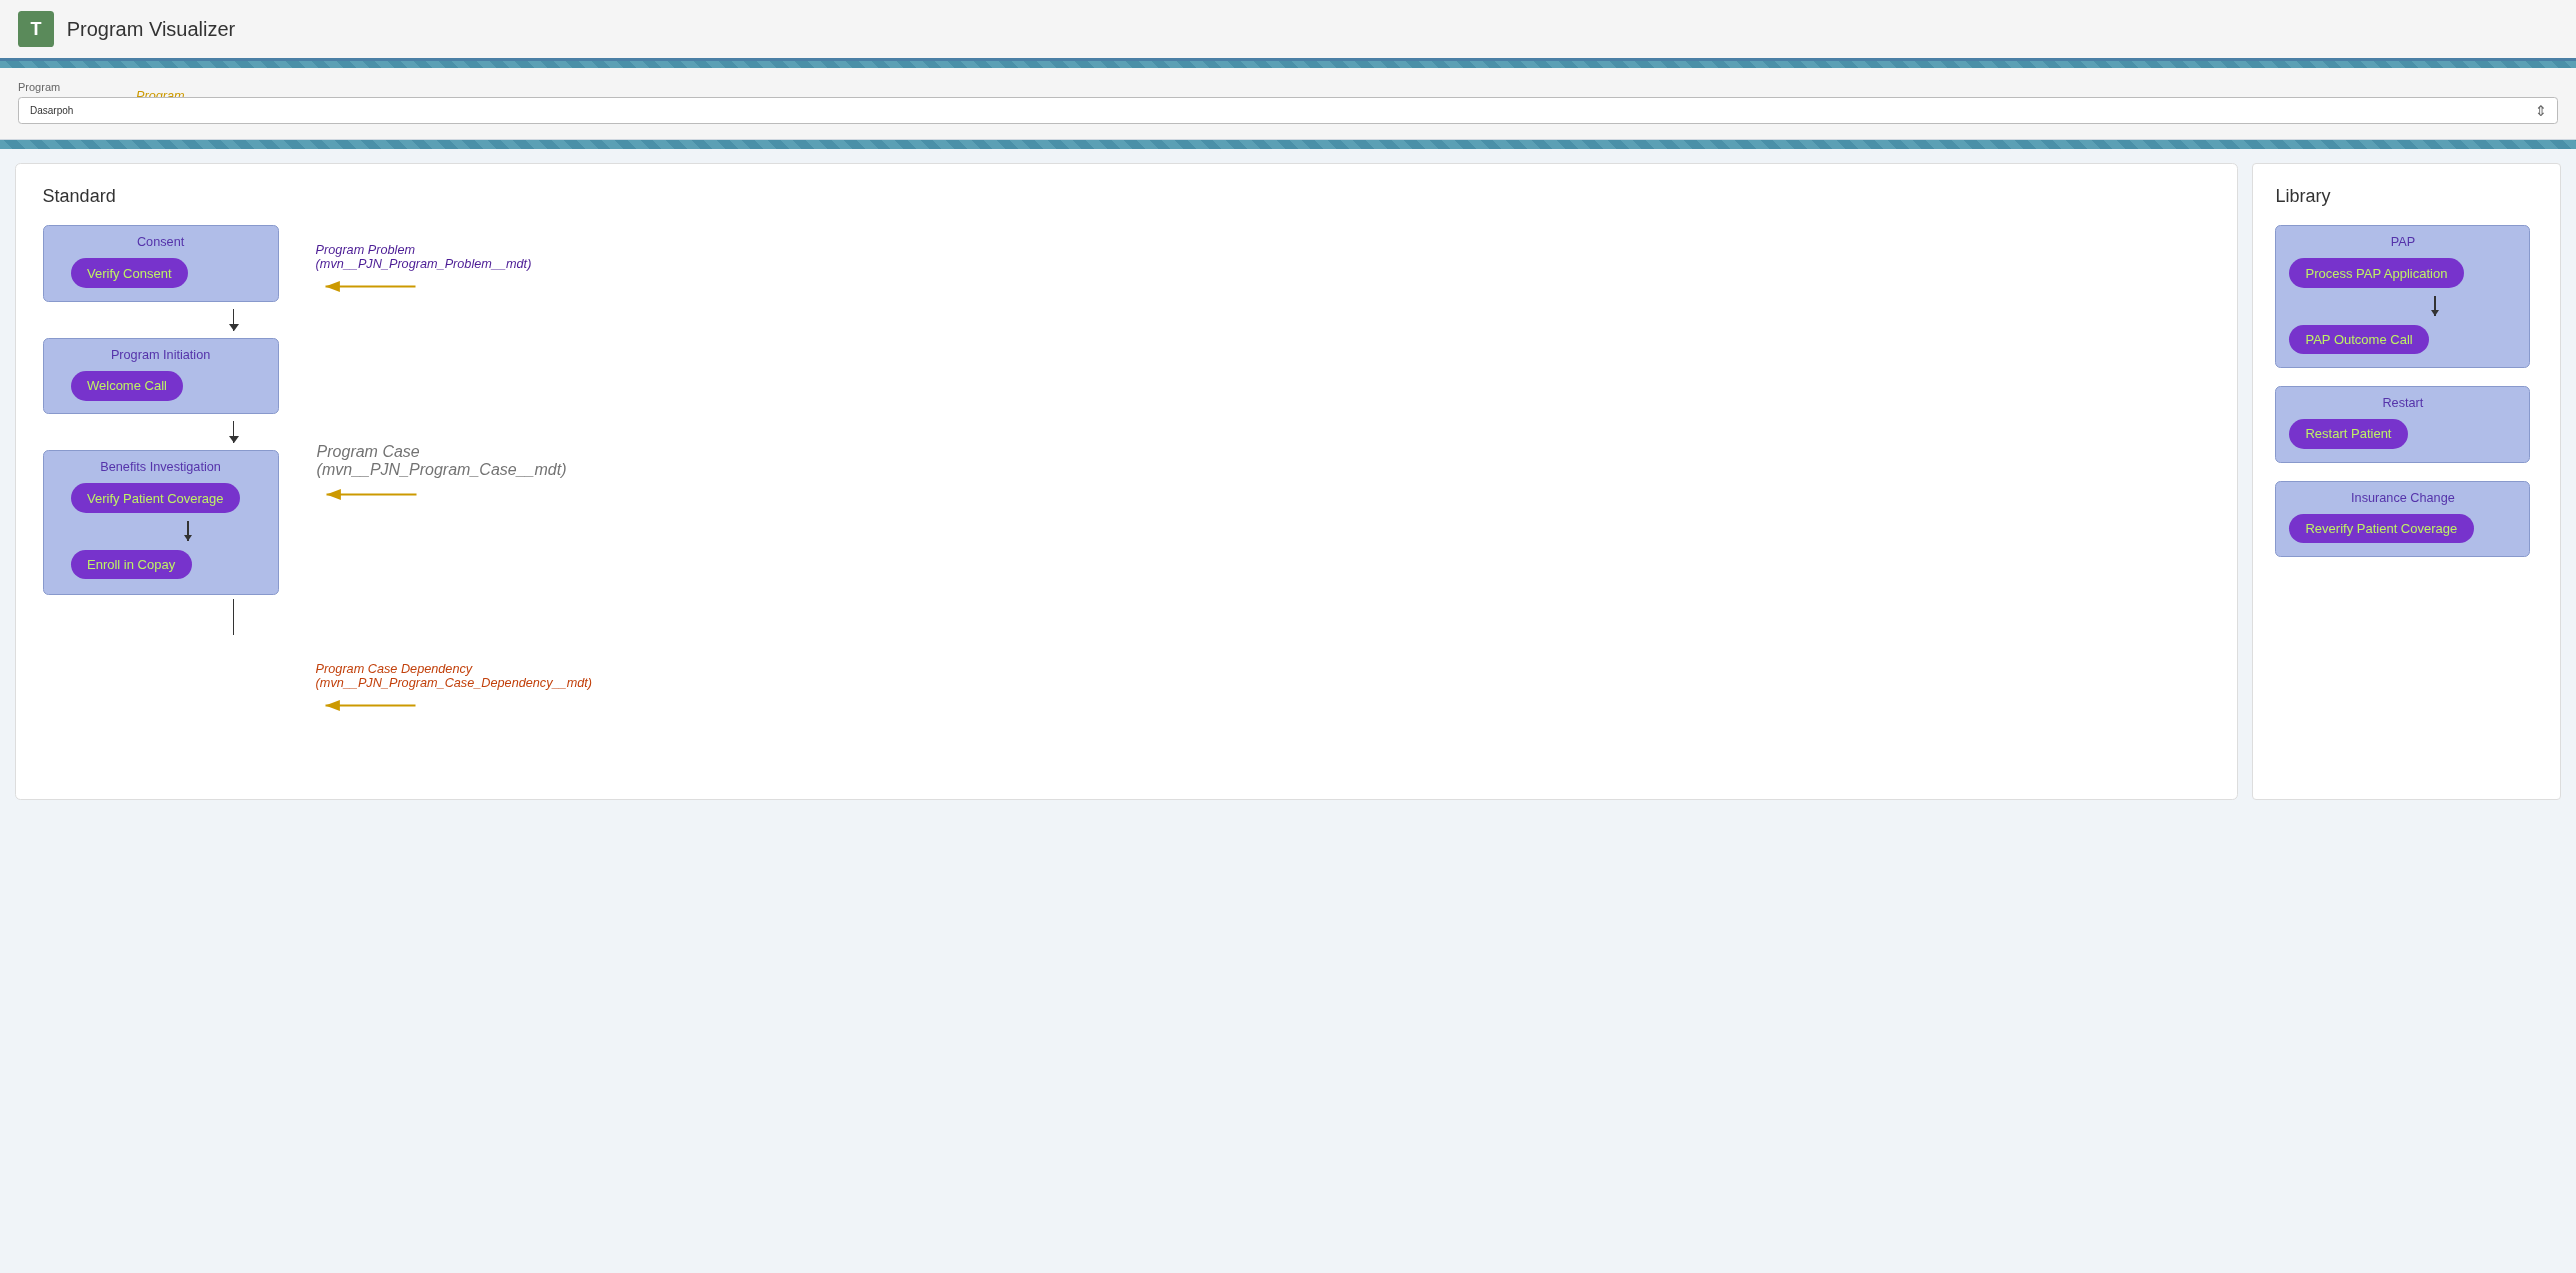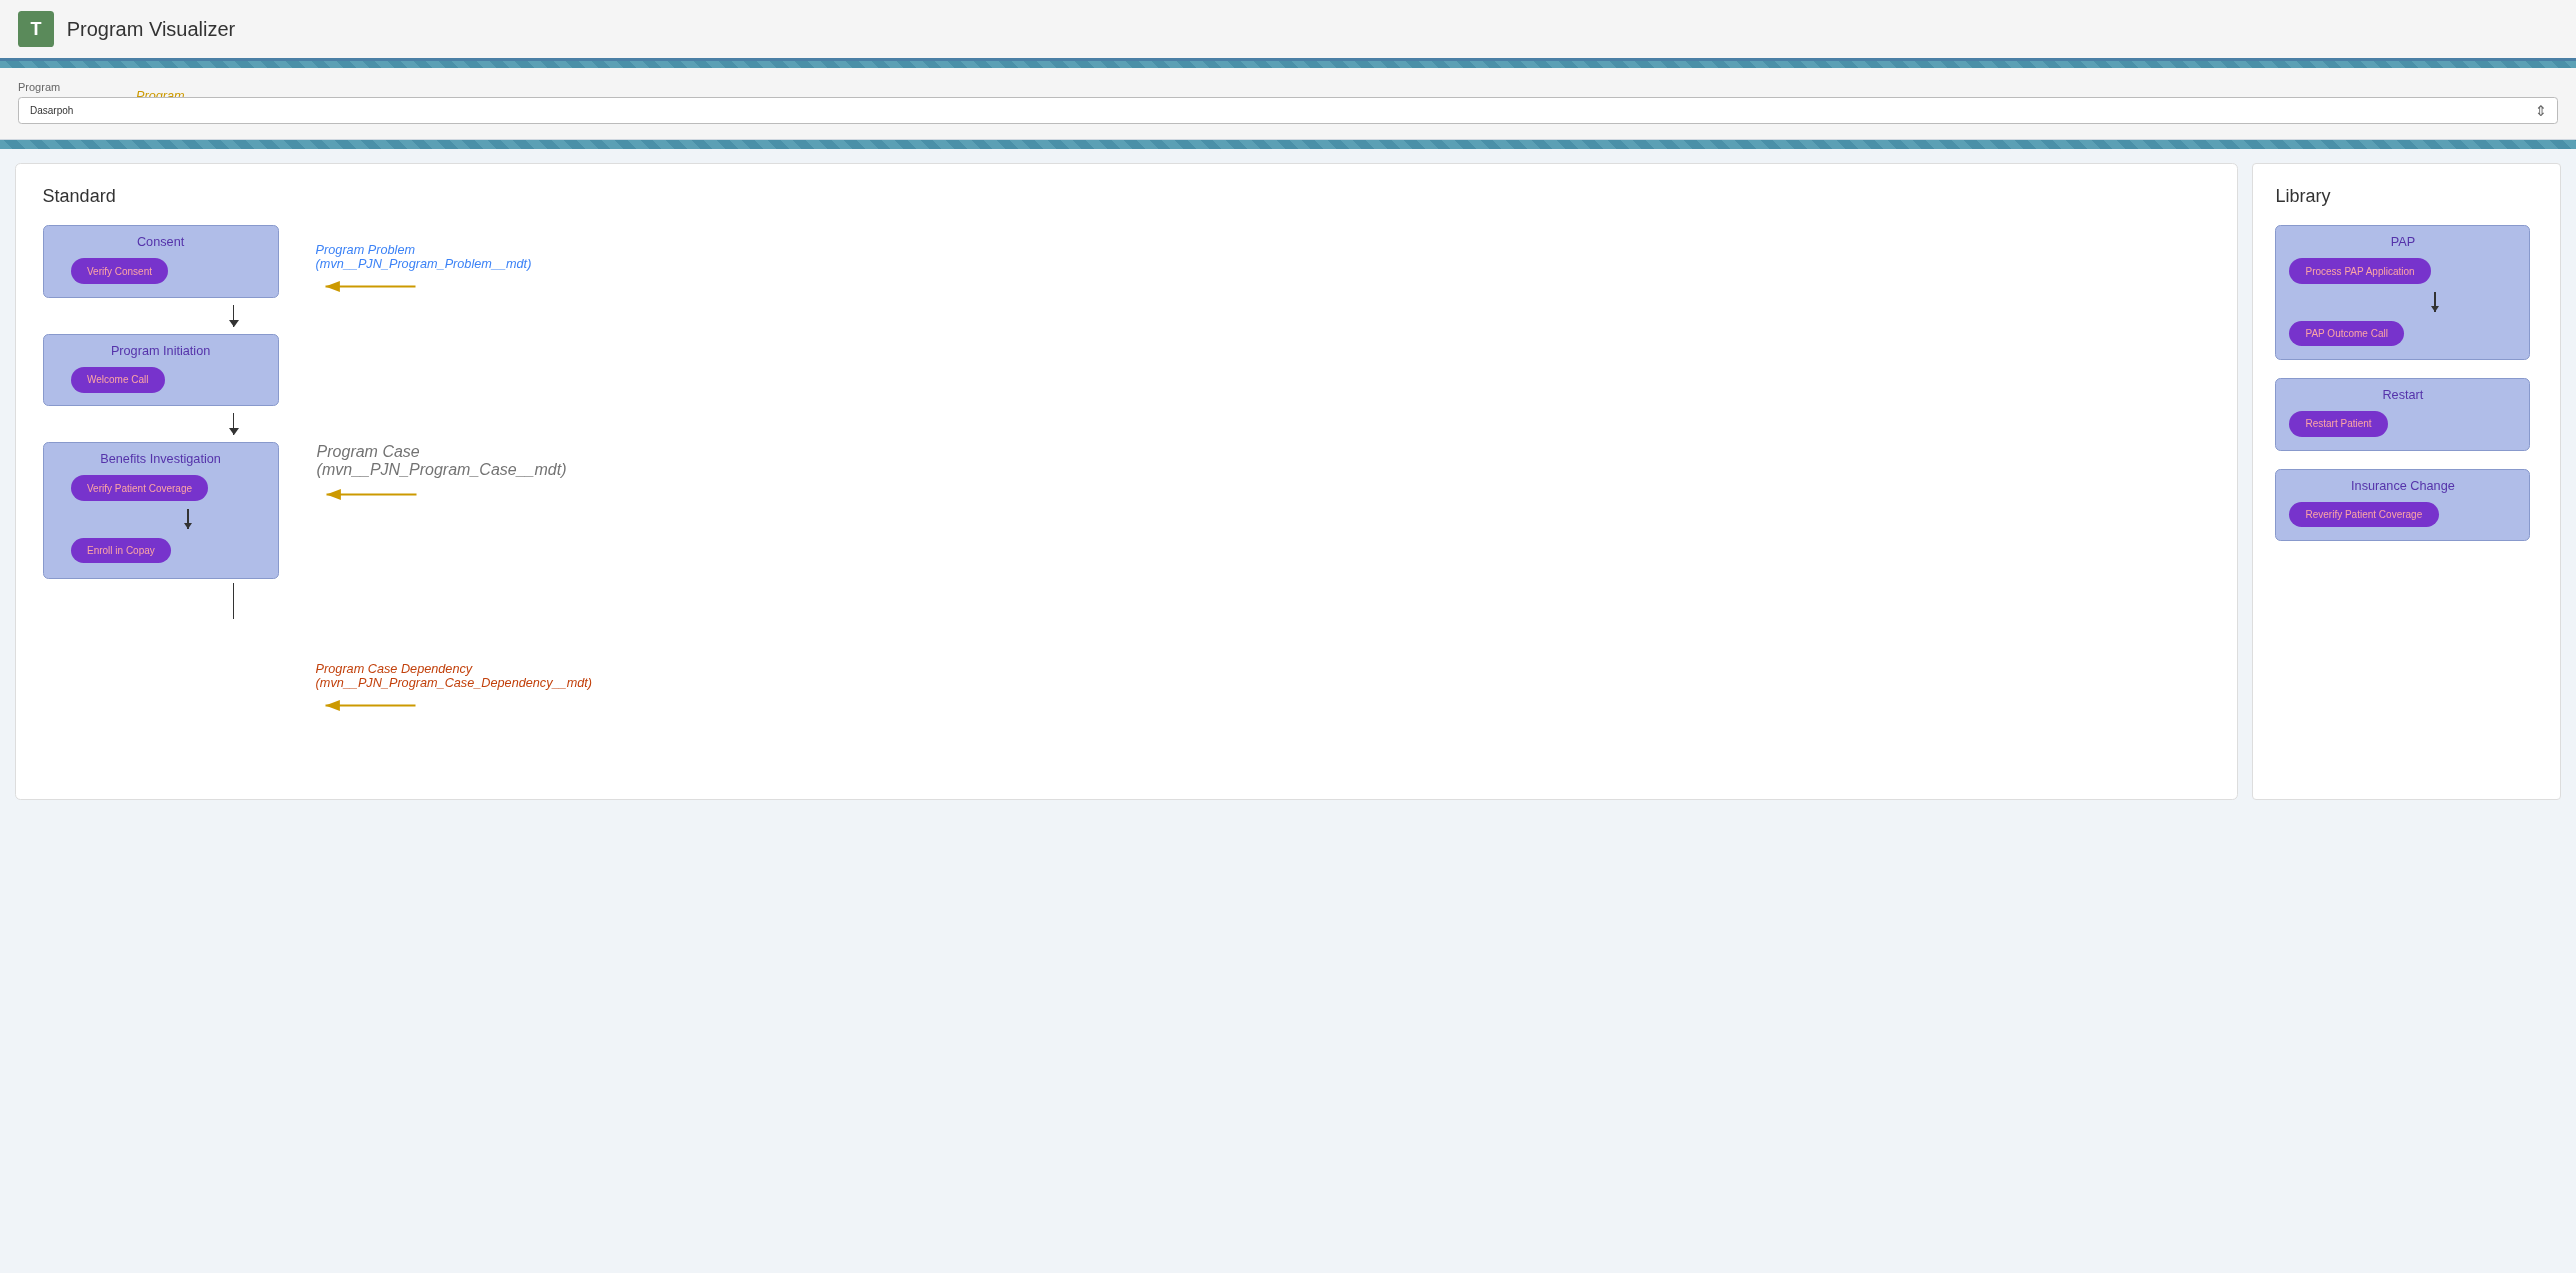--- a/index.html
+++ b/index.html
@@ -150,24 +150,24 @@
       position: relative;
     }
     .flow-group-title {
       color: #5533aa;
       font-size: 12.7px;
       margin-bottom: 7.3px;
       text-align: center;
     }
     .flow-node {
       background: #7733cc;
-      color: #fca5a5;
+      color: #bef264;
       border-radius: 18px;
       padding: 7.3px 16.4px;
-      font-size: 10px;
+      font-size: 13px;
       font-weight: 500;
       display: inline-block;
       margin: 1.8px 0;
     }
     .arrow-connector {
       display: flex;
       flex-direction: column;
       align-items: center;
       width: 236px;
       height: 36px;
@@ -296,21 +296,21 @@
   <div class="standard-panel">
     <div class="panel-title">Standard</div>
 
     <div class="flow-container" style="position:relative;">
 
       <div class="flow-group">
         <div class="flow-group-title">Consent</div>
         <div class="flow-node">Verify Consent</div>
       </div>
 
-      <div style="position:absolute; top:18px; left:273px; color:#3b82f6; font-style:italic; font-size:12.7px; white-space:nowrap;">
+      <div style="position:absolute; top:18px; left:273px; color:#4c1d95; font-style:italic; font-size:12.7px; white-space:nowrap;">
         <span>Program  Problem</span><br>
         <span>(mvn__PJN_Program_Problem__mdt)</span>
         <br>
         <svg width="109" height="27" style="display:block; margin-top:1.8px;" viewBox="0 0 120 30">
           <defs>
             <marker id="arrowhead1" markerWidth="8" markerHeight="6" refX="8" refY="3" orient="auto">
               <polygon points="0 0, 8 3, 0 6" fill="#cc9900"></polygon>
             </marker>
           </defs>
           <line x1="110" y1="15" x2="10" y2="15" stroke="#cc9900" stroke-width="2" marker-end="url(#arrowhead1)"></line>

